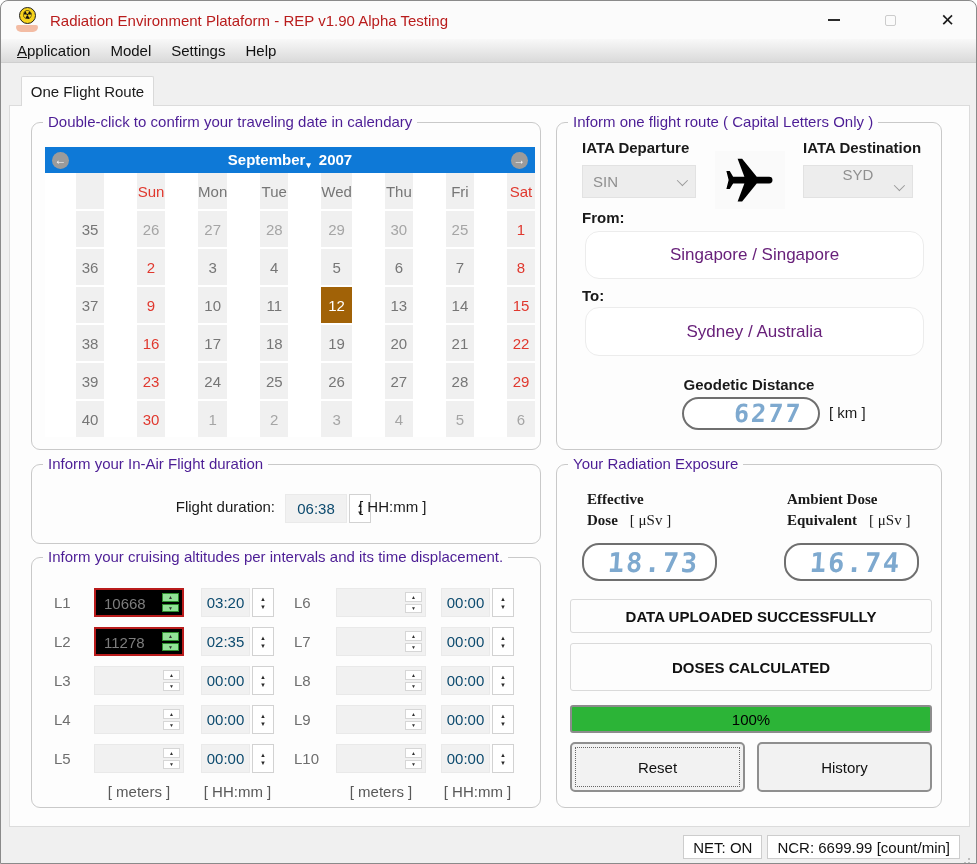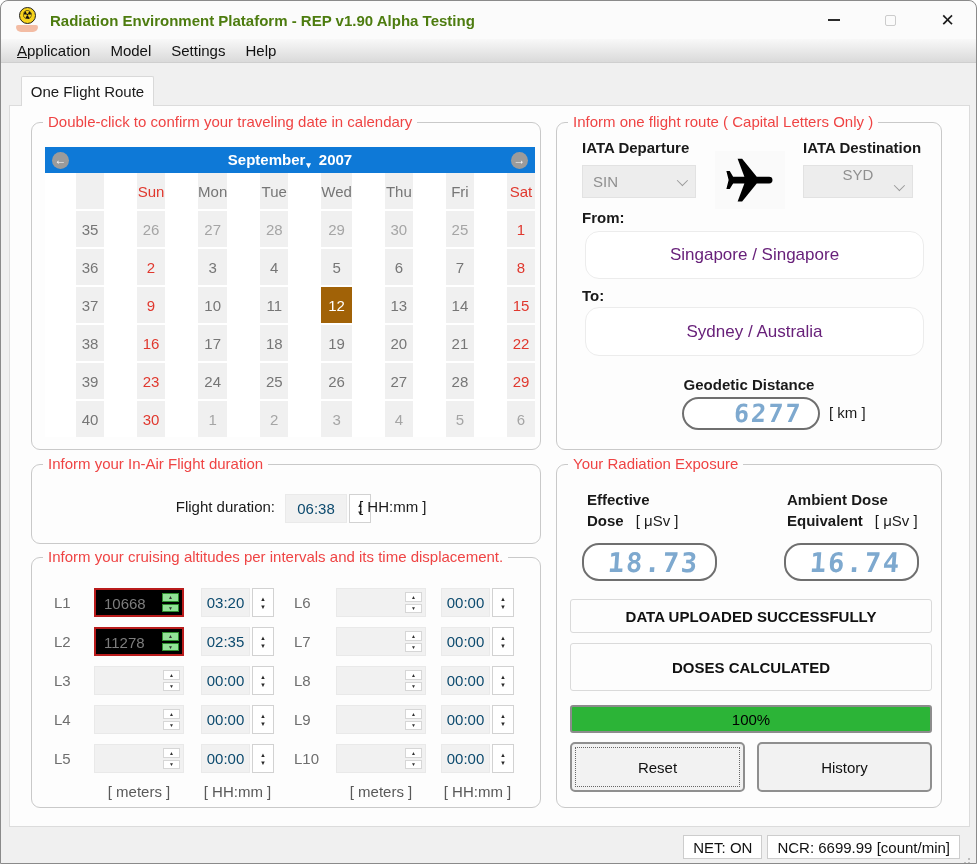--- a/index.html
+++ b/index.html
@@ -22,21 +22,21 @@
   .app-icon { position:relative; width:26px; height:26px; margin-right:9px; }
   .app-icon .rad {
     position:absolute; left:4px; top:0; width:17px; height:17px;
     background:#f6d31c; border:1px solid #222; border-radius:50%;
     font-size:12px; line-height:15px; text-align:center; color:#111;
   }
   .app-icon .hand {
     position:absolute; left:1px; bottom:1px; width:22px; height:7px;
     background:#f3bca4; border-radius:2px 2px 5px 5px;
   }
-  .win-title { color:#4d7c0f;font-weight:bold; }
+  .win-title { color:#b91c1c; }
   .win-controls { margin-left:auto; display:flex; height:100%; }
   .win-btn { width:57px; height:100%; display:flex; align-items:center; justify-content:center; }
   .min-bar { width:12px; height:1.5px; background:#2a2a2a; }
   .max-box { width:11px; height:11px; border:1.5px solid #cccccc; border-radius:2px; }
   .close-x { font-size:17px; color:#1a1a1a; line-height:1; }
 
   
   .menubar {
     position:absolute; left:0; top:38px; right:0; height:24px;
     background:linear-gradient(#f8f8f8,#dadada); border-bottom:1px solid #cfcfcf;
@@ -53,21 +53,21 @@
   }
   .pane {
     position:absolute; left:8px; top:104px; width:961px; height:722px;
     background:#fdfdfd; border:1px solid #dcdcdc;
   }
 
   
   .group { position:absolute; border:1px solid #c9c9c9; border-radius:9px; }
   .group-title {
     position:absolute; top:-10px; left:11px; background:#fdfdfd; padding:0 5px;
-    color:#ef4444; white-space:nowrap;text-align:right;
+    color:#4c1d95; white-space:nowrap;text-align:right;
   }
   .g-cal   { left:21px;  top:16px;  width:510px; height:328px; }
   .g-route { left:546px; top:16px;  width:386px; height:328px; }
   .g-dur   { left:21px;  top:358px; width:510px; height:80px; }
   .g-exp   { left:546px; top:358px; width:386px; height:344px; }
   .g-alt   { left:21px;  top:451px; width:510px; height:251px; }
 
   
   .cal-head {
     position:absolute; left:13px; top:24px; width:490px; height:26px;
@@ -113,21 +113,21 @@
     font-family:"DejaVu Sans Mono", monospace; font-weight:bold; color:#7ea9cf;
     display:flex; align-items:center; justify-content:flex-end; padding-right:16px;
     letter-spacing:2px;
   }
   .lcd span { transform:skewX(-4deg); }
   .geo-label { position:absolute; left:0; right:0; top:253px; text-align:center; font-weight:bold; }
   .geo-lcd { left:125px; top:274px; width:138px; height:33px; font-size:25px; }
   .geo-unit { position:absolute; left:272px; top:281px; }
 
   
-  .dose-line { position:absolute; display:flex; align-items:baseline; font-weight:bold; white-space:nowrap; }
+  .dose-line { position:absolute; display:flex; align-items:baseline; font-weight:bold; white-space:nowrap;font-family:Liberation Serif, serif; }
   .dose-line .unit { font-weight:normal; margin-left:12px; }
   .lcd.dose { width:135px; height:38px; top:78px; font-size:27px; }
   .status-box {
     position:absolute; left:13px; width:362px; background:#fdfdfd;
     border:1px solid #dadada; border-radius:3px;
     display:flex; align-items:center; justify-content:center; font-weight:bold; color:#111;
   }
   .progress {
     position:absolute; left:13px; top:240px; width:362px; height:28px;
     background:#2cb437; border:2px solid #8c8c8c; border-radius:3px;

